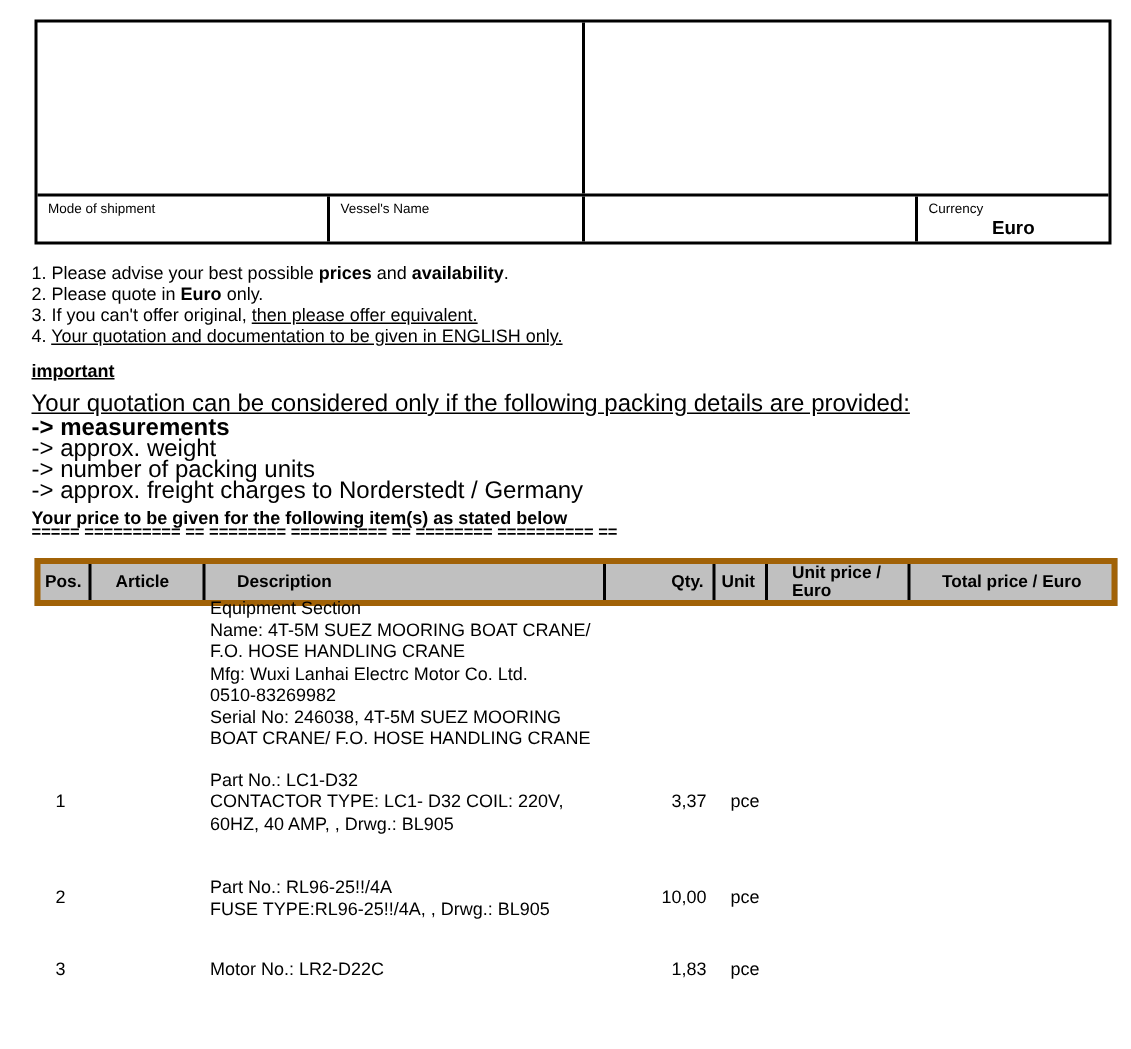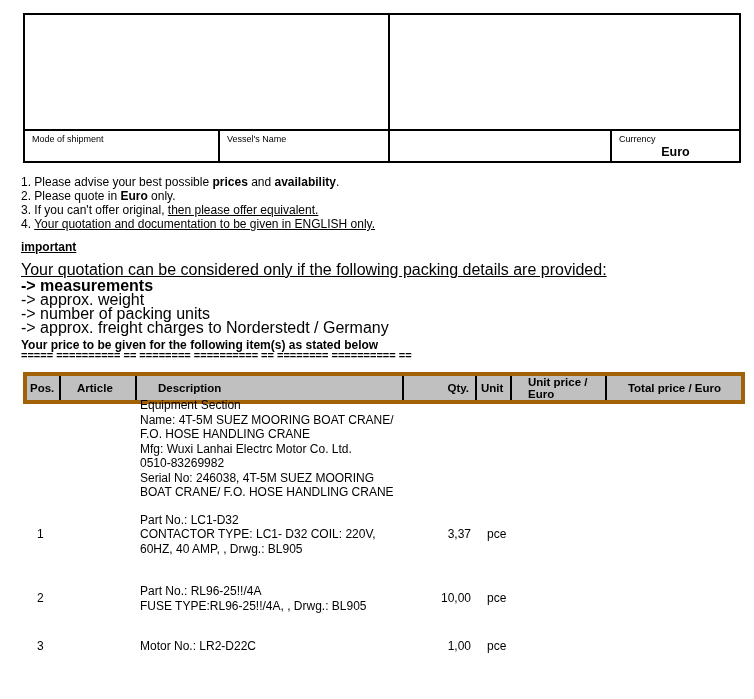--- a/index.html
+++ b/index.html
@@ -160,20 +160,20 @@
       <div class="c-upr"></div>
       <div class="c-tot"></div>
     </div>
 
     <div class="item-row">
       <div class="c-pos">3</div>
       <div class="c-art"></div>
       <div class="c-desc">
           <div>Motor No.: LR2-D22C</div>
         </div>
-      <div class="c-qty">1,00</div>
+      <div class="c-qty">1,83</div>
       <div class="c-unit">pce</div>
       <div class="c-upr"></div>
       <div class="c-tot"></div>
     </div>
 
   </div>
 </div>
 
 </body></html>

